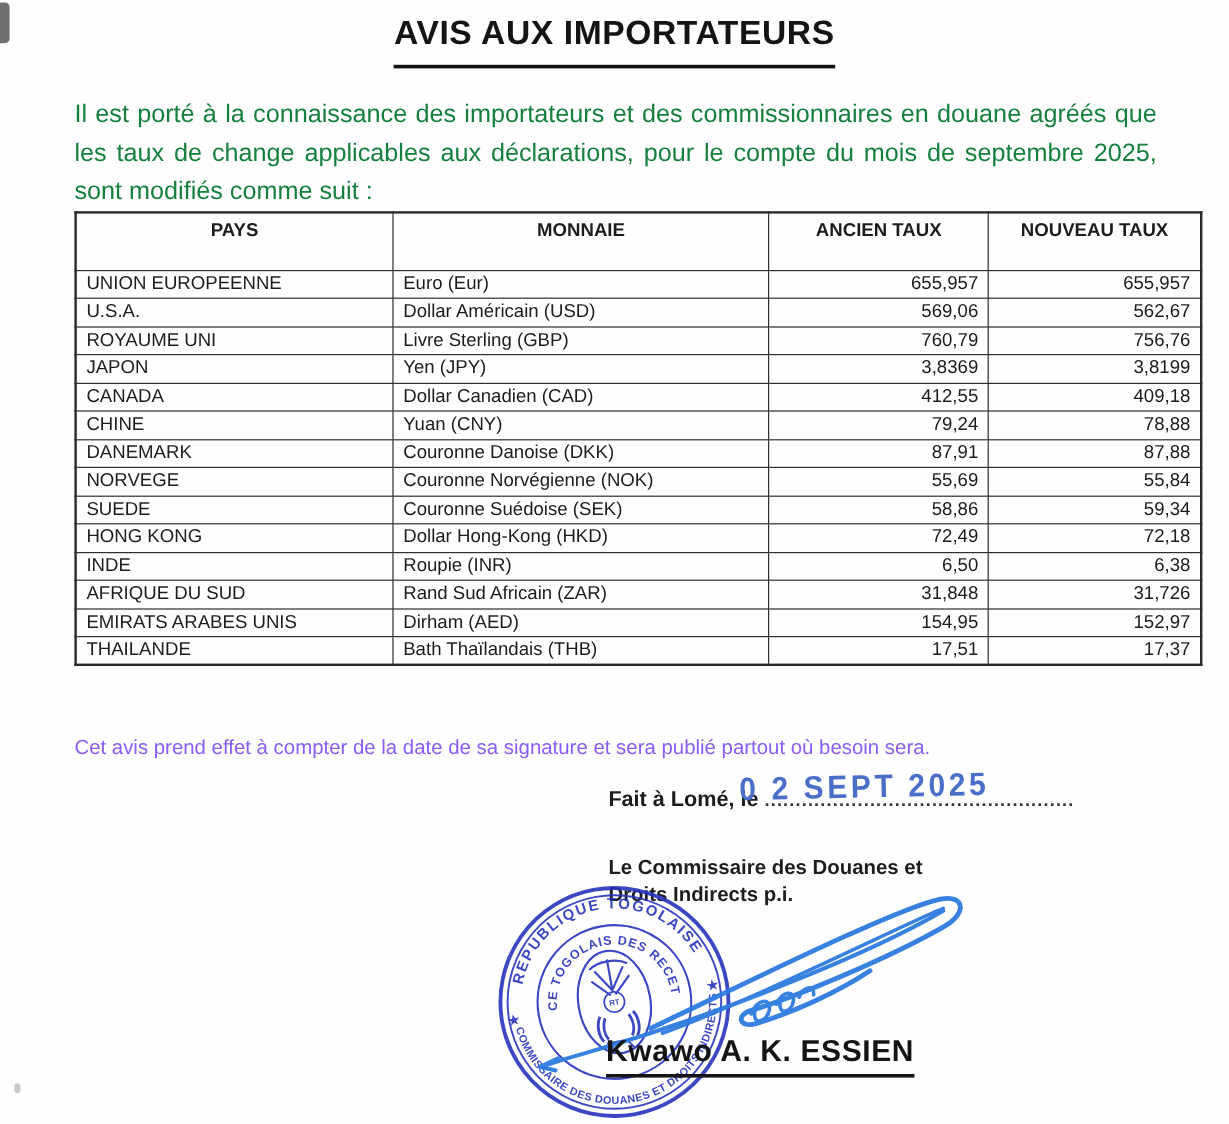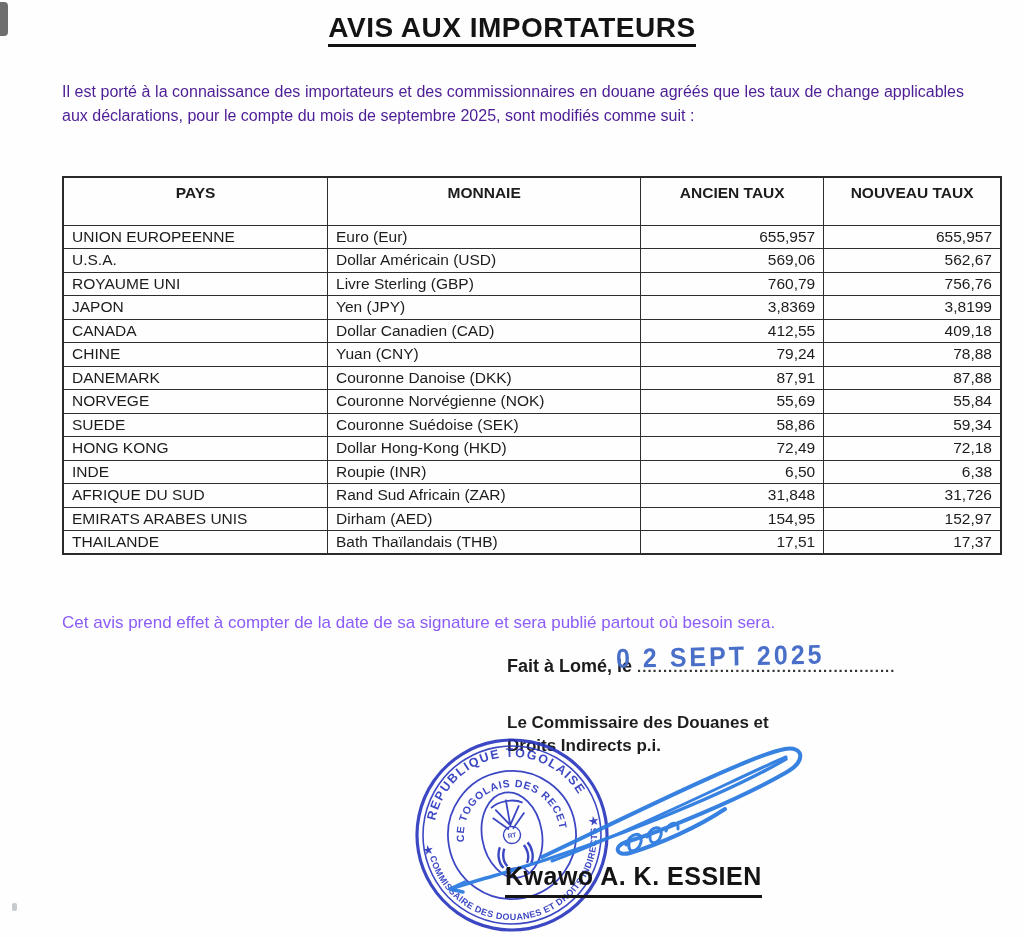--- a/index.html
+++ b/index.html
@@ -6,25 +6,25 @@
   html,body { background:#ffffff; }
   .page {
     position:relative; width:1024px; height:937px; background:#fefefe;
     font-family:"Liberation Sans", sans-serif; color:#1d1d1d; overflow:hidden;
   }
   .doc-title {
     position:absolute; top:12px; left:0; width:100%; text-align:center;
   }
   .doc-title span {
     display:inline-block; font-size:28px; font-weight:bold; letter-spacing:.5px;
-    border-bottom:3px solid #111; padding-bottom:0; color:#141414;
+    border-bottom:3px solid #111; padding-bottom:10px; color:#141414;
   }
   .intro {
     position:absolute; top:80px; left:62px; width:902px;
-    font-size:16px; line-height:1.52; text-align:justify; color:#4c1d95;
+    font-size:21px; line-height:1.52; text-align:justify; color:#15803d;
   }
   table.rates {
     position:absolute; top:176px; left:62px; width:940px;
     border-collapse:collapse; border:2px solid #2a2a2a;
     font-size:15.5px; color:#1c1c1c;
   }
   table.rates th {
     border:1.6px solid #2e2e2e; height:48px; vertical-align:top;
     padding-top:6px; text-align:center; font-weight:bold; font-size:15.5px;margin-left:31px;
   }

